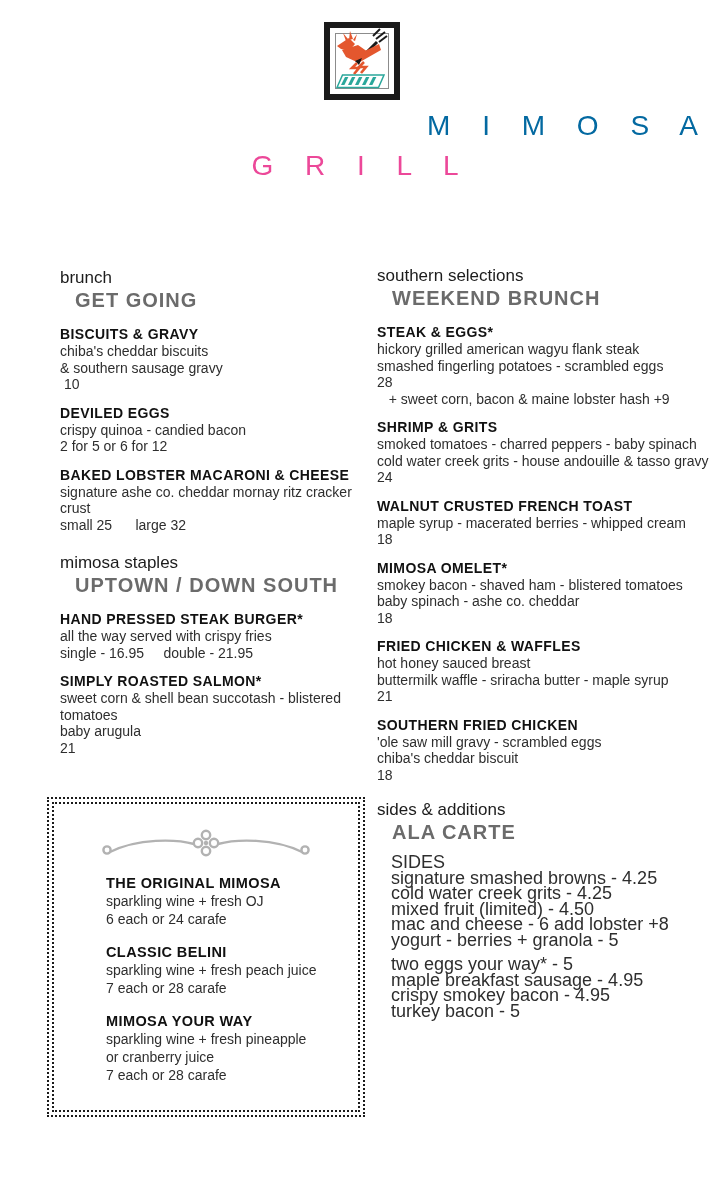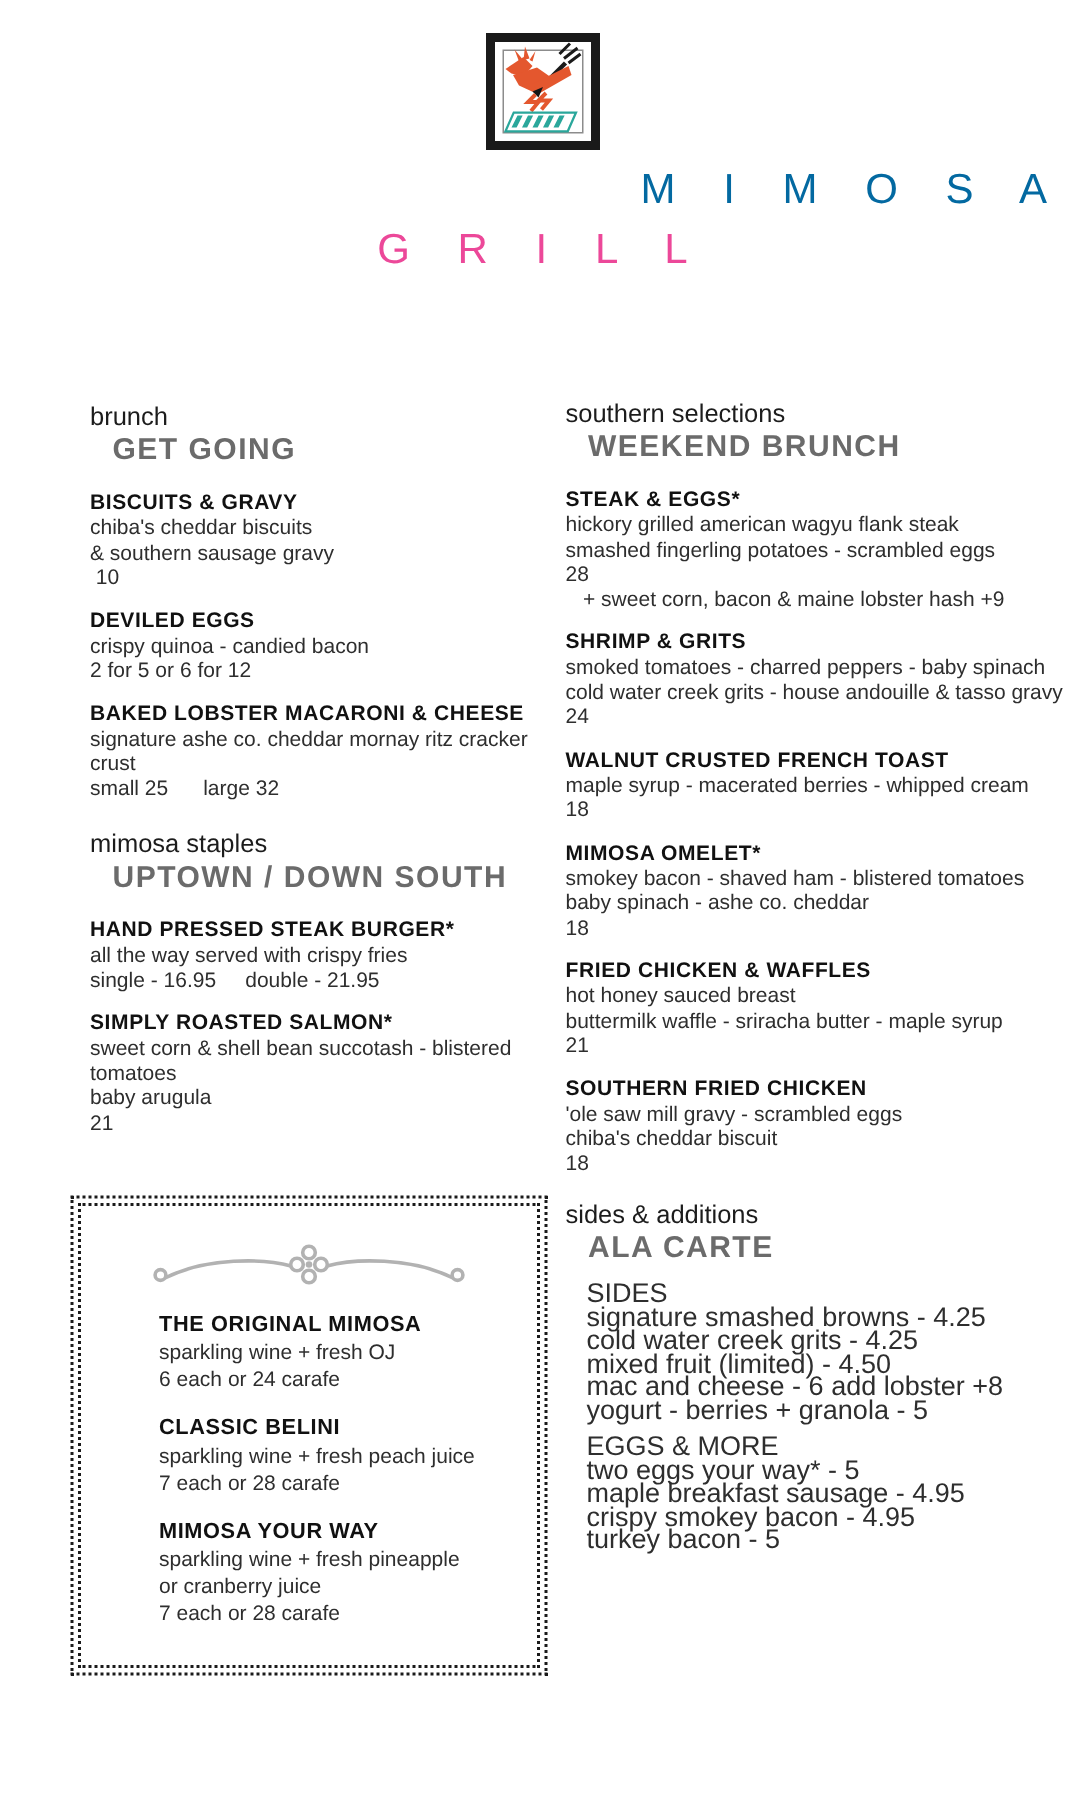--- a/index.html
+++ b/index.html
@@ -221,21 +221,20 @@
     <div class="ala-groups">
       <div class="ala-group">
         <div class="ala-label">SIDES</div>
         <div class="ala-item">signature smashed browns - 4.25</div>
         <div class="ala-item">cold water creek grits - 4.25</div>
         <div class="ala-item">mixed fruit (limited) - 4.50</div>
         <div class="ala-item">mac and cheese - 6 add lobster +8</div>
         <div class="ala-item">yogurt - berries + granola - 5</div>
       </div>
       <div class="ala-group">
-        <div class="ala-label">EGGS &amp; MORE</div>
         <div class="ala-item">two eggs your way* - 5</div>
         <div class="ala-item">maple breakfast sausage - 4.95</div>
         <div class="ala-item">crispy smokey bacon - 4.95</div>
         <div class="ala-item">turkey bacon - 5</div>
       </div>
     </div>
   </div>
 
 </div>
 

